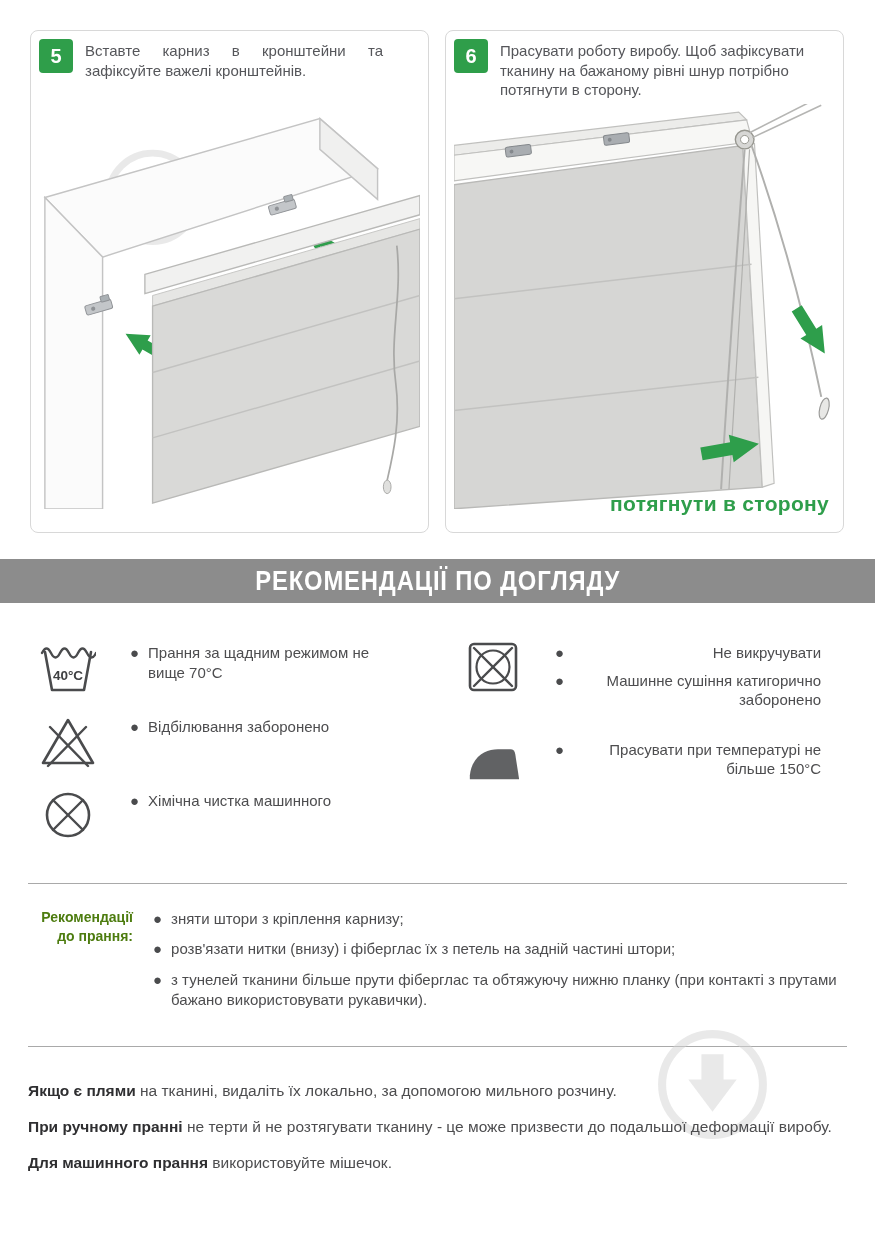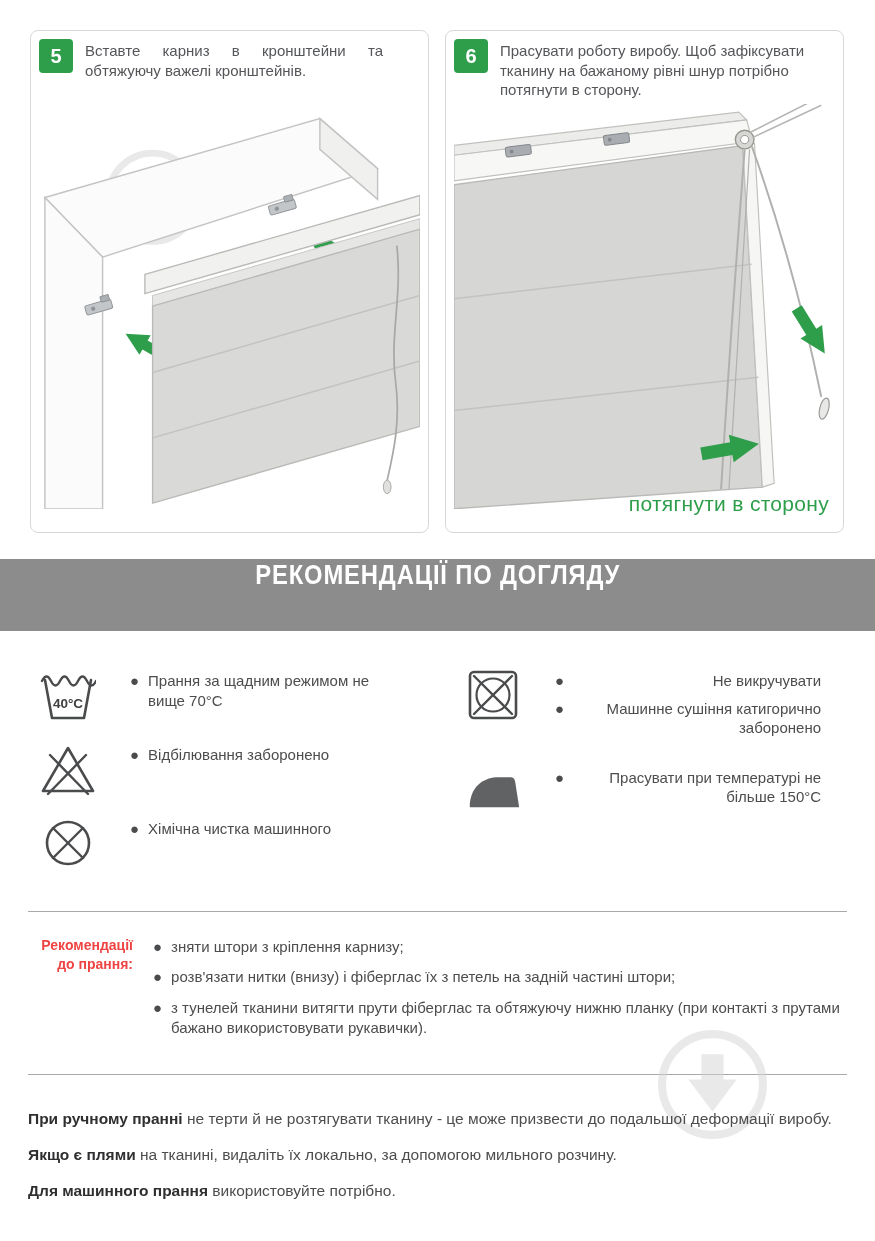--- a/index.html
+++ b/index.html
@@ -21,28 +21,28 @@
     flex:0 0 auto; width:34px; height:34px; border-radius:4px;
     background:#2f9e4a; color:#fff; font-weight:bold; font-size:20px;
     display:flex; align-items:center; justify-content:center;
   }
   .step-text { font-size:15px; line-height:1.3; color:#55565a; padding-top:2px; }
   .step-text.w5 { width:298px; text-align:justify; }
   .step-text.w6 { width:332px; }
   .illu { display:block; margin-top:4px; }
   .callout {
     position:absolute; right:14px; bottom:16px;
-    color:#2e9e4b; font-weight:normal; font-size:21px; letter-spacing:.3px;
+    color:#2e9e4b; font-weight:bold; font-size:21px; letter-spacing:.3px;
     white-space:nowrap;
     margin-left:33px;
   }
   
   .banner {
-    margin-top:26px; height:72px; background:#8c8c8c;
-    display:flex; justify-content:center;
+    margin-top:26px; height:44px; background:#8c8c8c;
+    display:flex; align-items:center; justify-content:center;
   }
   .banner span {
     display:inline-block; color:#fff; font-weight:bold; font-size:28px;
     letter-spacing:1px; transform:scaleX(.85);
   }
   
   .care { display:flex; margin-top:34px; padding:0 12px; }
   .care-col { display:flex; flex-direction:column; }
   .care-col.left { width:425px; padding-left:28px; }
   .care-col.right { width:400px; padding-left:28px; }
@@ -53,42 +53,42 @@
   .care-col.left .care-item span.t { width:228px; }
   .care-col.right .care-item span.t { width:248px;text-align:right; }
   .dot { color:#4a4b4d; font-size:15px; line-height:1.3; }
   
   .rule { border:none; border-top:1px solid #a9a9a9; margin:0 28px; }
   .rule.r1 { margin-top:24px; }
   
   .washrec { display:flex; padding:24px 30px 26px 28px; }
   .wash-label {
     flex:0 0 105px; text-align:right; font-weight:bold; font-size:14px;
-    color:#ef4444; line-height:1.35;
+    color:#4d7c0f; line-height:1.35;
   }
   .wash-list { margin-left:20px; padding-top:1px; }
   .wash-item { display:flex; gap:9px; font-size:15px; line-height:1.35; margin-bottom:10px; }
   .wash-item span.t { width:695px; }
   
   .notes { position:relative; z-index:1; padding:34px 30px 0 28px; }
   .note { font-size:15.5px; line-height:1.35; margin-bottom:15px; color:#4d4d4f; }
   .note b { color:#2f2f31; }
   .wm-bottom { position:absolute; left:650px; top:1022px; z-index:0; opacity:.5; }
 </style>
 </head>
 <body>
 
 <div class="page">
 
   <div class="panels">
 
     <section class="panel">
       <div class="step-header">
         <div class="step-num">5</div>
-        <p class="step-text w5">Вставте карниз в кронштейни та обтяжуючу важелі кронштейнів.</p>
+        <p class="step-text w5">Вставте карниз в кронштейни та зафіксуйте важелі кронштейнів.</p>
       </div>
       <svg class="illu" width="381" height="425" viewBox="0 0 396 442" preserveAspectRatio="xMidYMid meet">
 
         <g transform="translate(118,118)" opacity="0.5">
           <circle r="46" fill="none" stroke="#d4d4d4" stroke-width="7"></circle>
           <path d="M-10,-27 h20 v23 h12 L0,25 L-22,-4 h12 Z" fill="#d4d4d4"></path>
         </g>
 
         <g>
           <polygon points="6,118 292,36 352,88 66,180" fill="#fbfbfb" stroke="#c4c4c4" stroke-width="1.5"></polygon>
@@ -288,39 +288,39 @@
       <div class="wash-item">
         <span class="dot">●</span>
         <span class="t">зняти штори з кріплення карнизу;</span>
       </div>
       <div class="wash-item">
         <span class="dot">●</span>
         <span class="t">розв'язати нитки (внизу) і фіберглас їх з петель на задній частині штори;</span>
       </div>
       <div class="wash-item">
         <span class="dot">●</span>
-        <span class="t">з тунелей тканини витягти прути фіберглас та обтяжуючу нижню планку (при контакті з прутами бажано використовувати рукавички).</span>
+        <span class="t">з тунелей тканини більше прути фіберглас та обтяжуючу нижню планку (при контакті з прутами бажано використовувати рукавички).</span>
       </div>
     </div>
   </div>
 
   <hr class="rule">
 
   <div class="wm-bottom">
     <svg width="125" height="125" viewBox="-62 -62 124 124">
       <circle r="50" fill="none" stroke="#d4d4d4" stroke-width="8"></circle>
       <path d="M-11,-30 h22 v25 h13 L0,27 L-24,-5 h13 Z" fill="#d4d4d4"></path>
     </svg>
   </div>
 
   <div class="notes">
     <p class="note">
+      <b>Якщо є плями</b><span> на тканині, видаліть їх локально, за допомогою мильного розчину.</span>
+    </p>
+    <p class="note">
       <b>При ручному пранні</b><span> не терти й не розтягувати тканину - це може призвести до подальшої деформації виробу.</span>
     </p>
     <p class="note">
-      <b>Якщо є плями</b><span> на тканині, видаліть їх локально, за допомогою мильного розчину.</span>
+      <b>Для машинного прання</b><span> використовуйте мішечок.</span>
     </p>
-    <p class="note">
-      <b>Для машинного прання</b><span> використовуйте потрібно.</span>
-    </p>
   </div>
 
 </div>
 
 </body></html>

